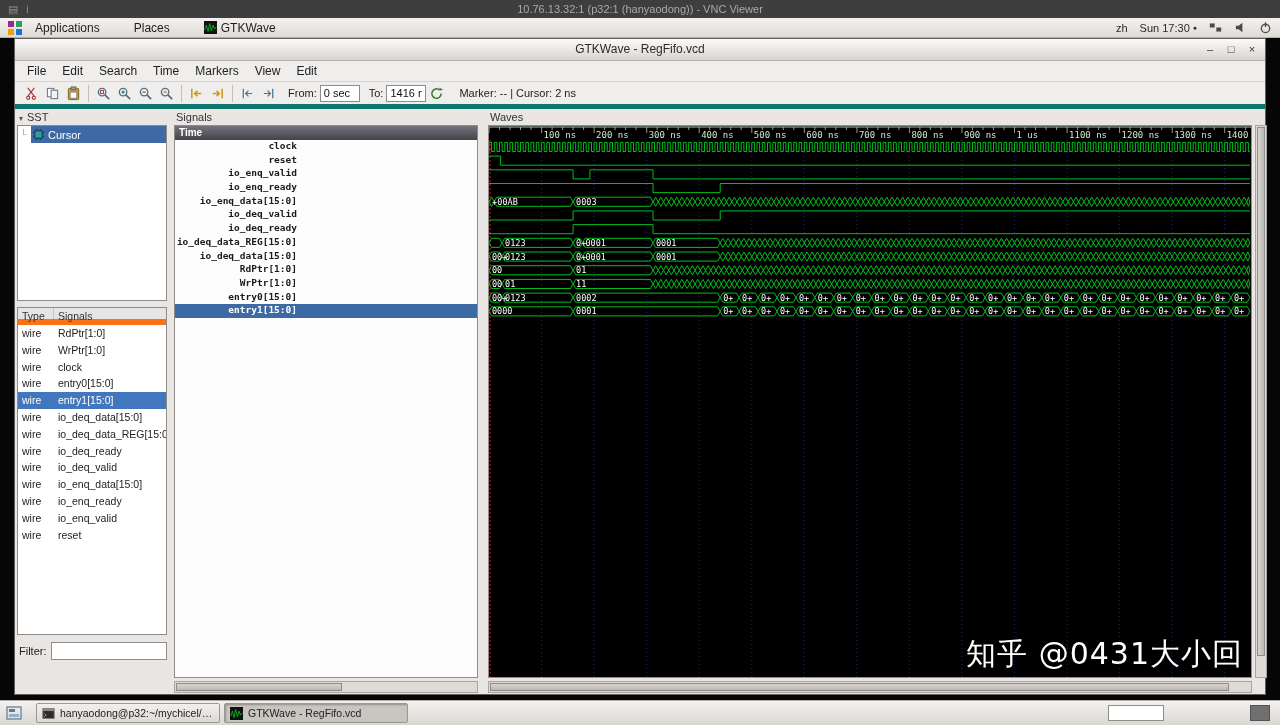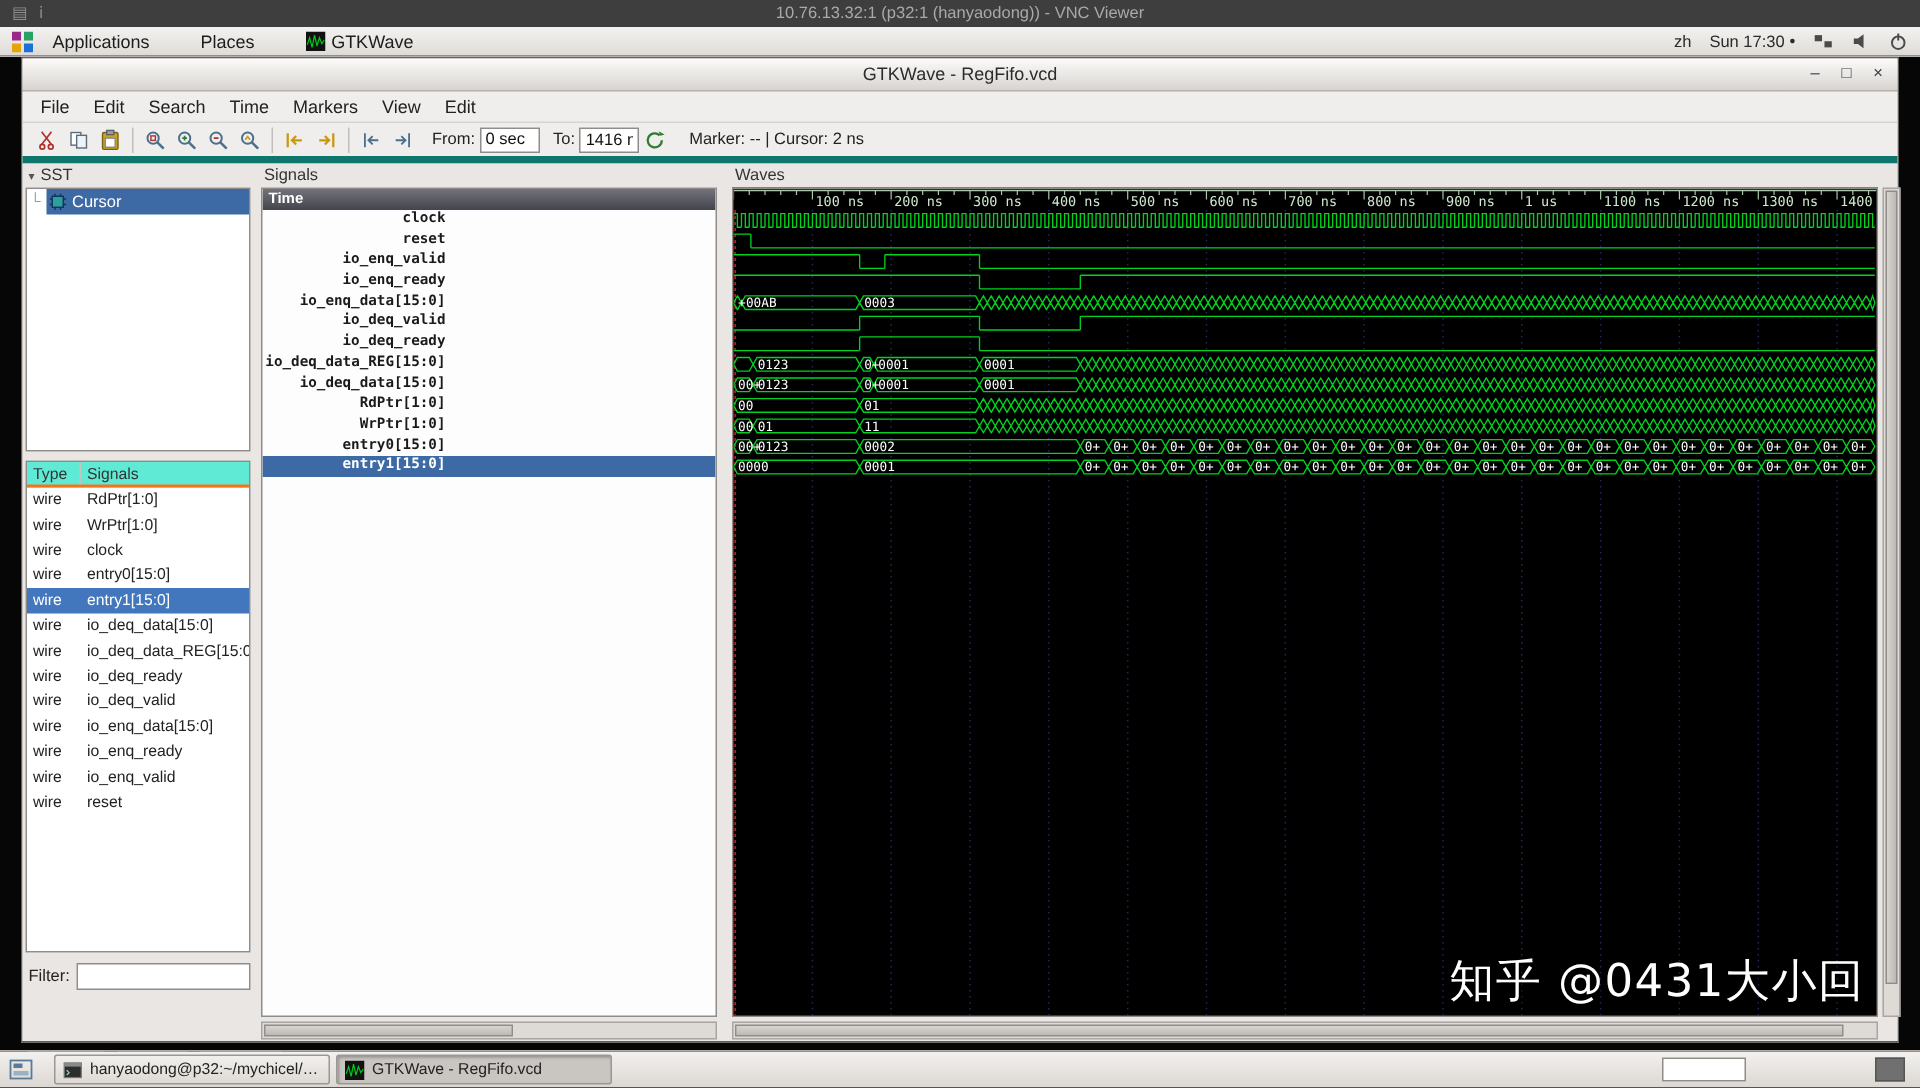--- a/index.html
+++ b/index.html
@@ -45,21 +45,21 @@
 
 #left-panel{position:absolute;left:0;top:0;width:154px;height:100%}
 .sst-header{position:absolute;top:2px;left:4px;font-size:11px;color:#333}
 .tri{font-size:8px;margin-right:4px;color:#555}
 .tree-box{position:absolute;left:2px;top:16px;width:150px;height:176px;background:#fff;border:1px solid #8f8c89;overflow:hidden}
 .tree-row{display:flex;align-items:center;height:17px;font-size:11px}
 .tree-elbow{color:#999;width:11px;margin-left:2px;font-size:10px}
 .tree-sel{flex:1;background:#3d6aa5;color:#fff;display:flex;align-items:center;gap:4px;padding:0 2px;height:17px}
 .chip svg{width:11px;height:11px;display:block}
 .table-box{position:absolute;left:2px;top:198px;width:150px;height:328px;background:#fff;border:1px solid #8f8c89;font-size:10.5px;overflow:hidden}
-.th{display:flex;height:17px;background:#5eead4;border-bottom:2px solid #f97316;color:#333;line-height:16px}
+.th{display:flex;height:17px;background:#e5e5e5;border-bottom:6px solid #f97316;color:#333;line-height:16px}
 .th .c1{width:36px;padding-left:4px;border-right:1px solid #c6c3c0}
 .th .c2{padding-left:4px;flex:1}
 .tr{display:flex;height:16.8px;line-height:16.8px;color:#222;white-space:nowrap}
 .tr .c1{width:36px;padding-left:4px;flex:none}
 .tr .c2{padding-left:4px;flex:1;overflow:hidden}
 .tr.sel{background:#4277bd;color:#fff}
 .filter-row{position:absolute;top:533px;left:4px;width:148px;display:flex;align-items:center;gap:4px;font-size:11px;color:#222}
 .filter-row input{flex:1;height:18px;border:1px solid #8f8c89;background:#fff;min-width:0;font:11px "Liberation Sans",sans-serif}
 .btn-row{position:absolute;top:592px;left:2px;width:152px;display:flex;gap:6px}
 .gbtn{height:22px;padding:0 7px;background:linear-gradient(#f6f4f2,#ddd9d5);border:1px solid #8f8c89;border-radius:2px;font:11px "Liberation Sans",sans-serif;color:#222}

